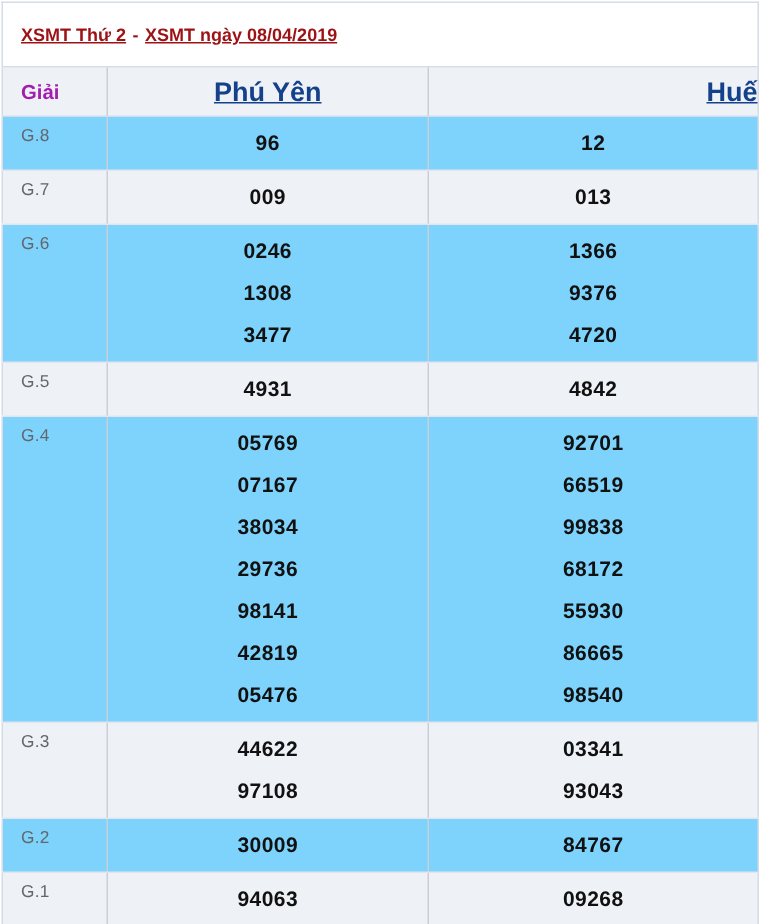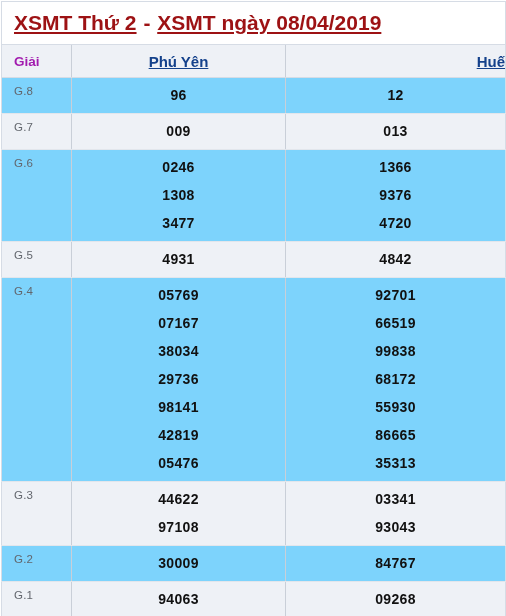--- a/index.html
+++ b/index.html
@@ -35,21 +35,21 @@
   .title-row td {
     border: none;
     border-bottom: 1px solid #d6dce5;
     padding: 0;
     height: 42px;
     vertical-align: middle;
     background: #ffffff;
   }
   .title-wrap {
     padding-left: 12px;
-    font-size: 21px;
+    font-size: 12px;
     font-weight: bold;
     line-height: 18px;
     white-space: nowrap;
   }
   .title-link {
     color: #9d1214;
     text-decoration: underline;
     font-weight: bold;
   }
   .title-sep {
@@ -79,21 +79,21 @@
 
   .head-prize {
     text-align: left;
     padding-left: 12px !important;
     color: #a21caf;
   }
   .head-link {
     color: #14418b;
     text-decoration: underline;
     font-weight: bold;
-    font-size: 15px;
+    font-size: 18px;
   }
 
   
   .result-table td.prize-cell,
   .result-table td.num-cell {
     border: none;
     border-bottom: 1px solid #e2e6ec;
     border-right: 1px solid #c9cfd8;
     padding: 0;
     vertical-align: top;
@@ -231,21 +231,21 @@
             </span>
           </td>
           <td class="num-cell">
             <span class="num-stack">
               <span class="num">92701</span>
               <span class="num">66519</span>
               <span class="num">99838</span>
               <span class="num">68172</span>
               <span class="num">55930</span>
               <span class="num">86665</span>
-              <span class="num">35313</span>
+              <span class="num">98540</span>
             </span>
           </td>
         </tr>
         <tr class="shade">
           <td class="prize-cell">G.3</td>
           <td class="num-cell">
             <span class="num-stack">
               <span class="num">44622</span>
               <span class="num">97108</span>
             </span>

